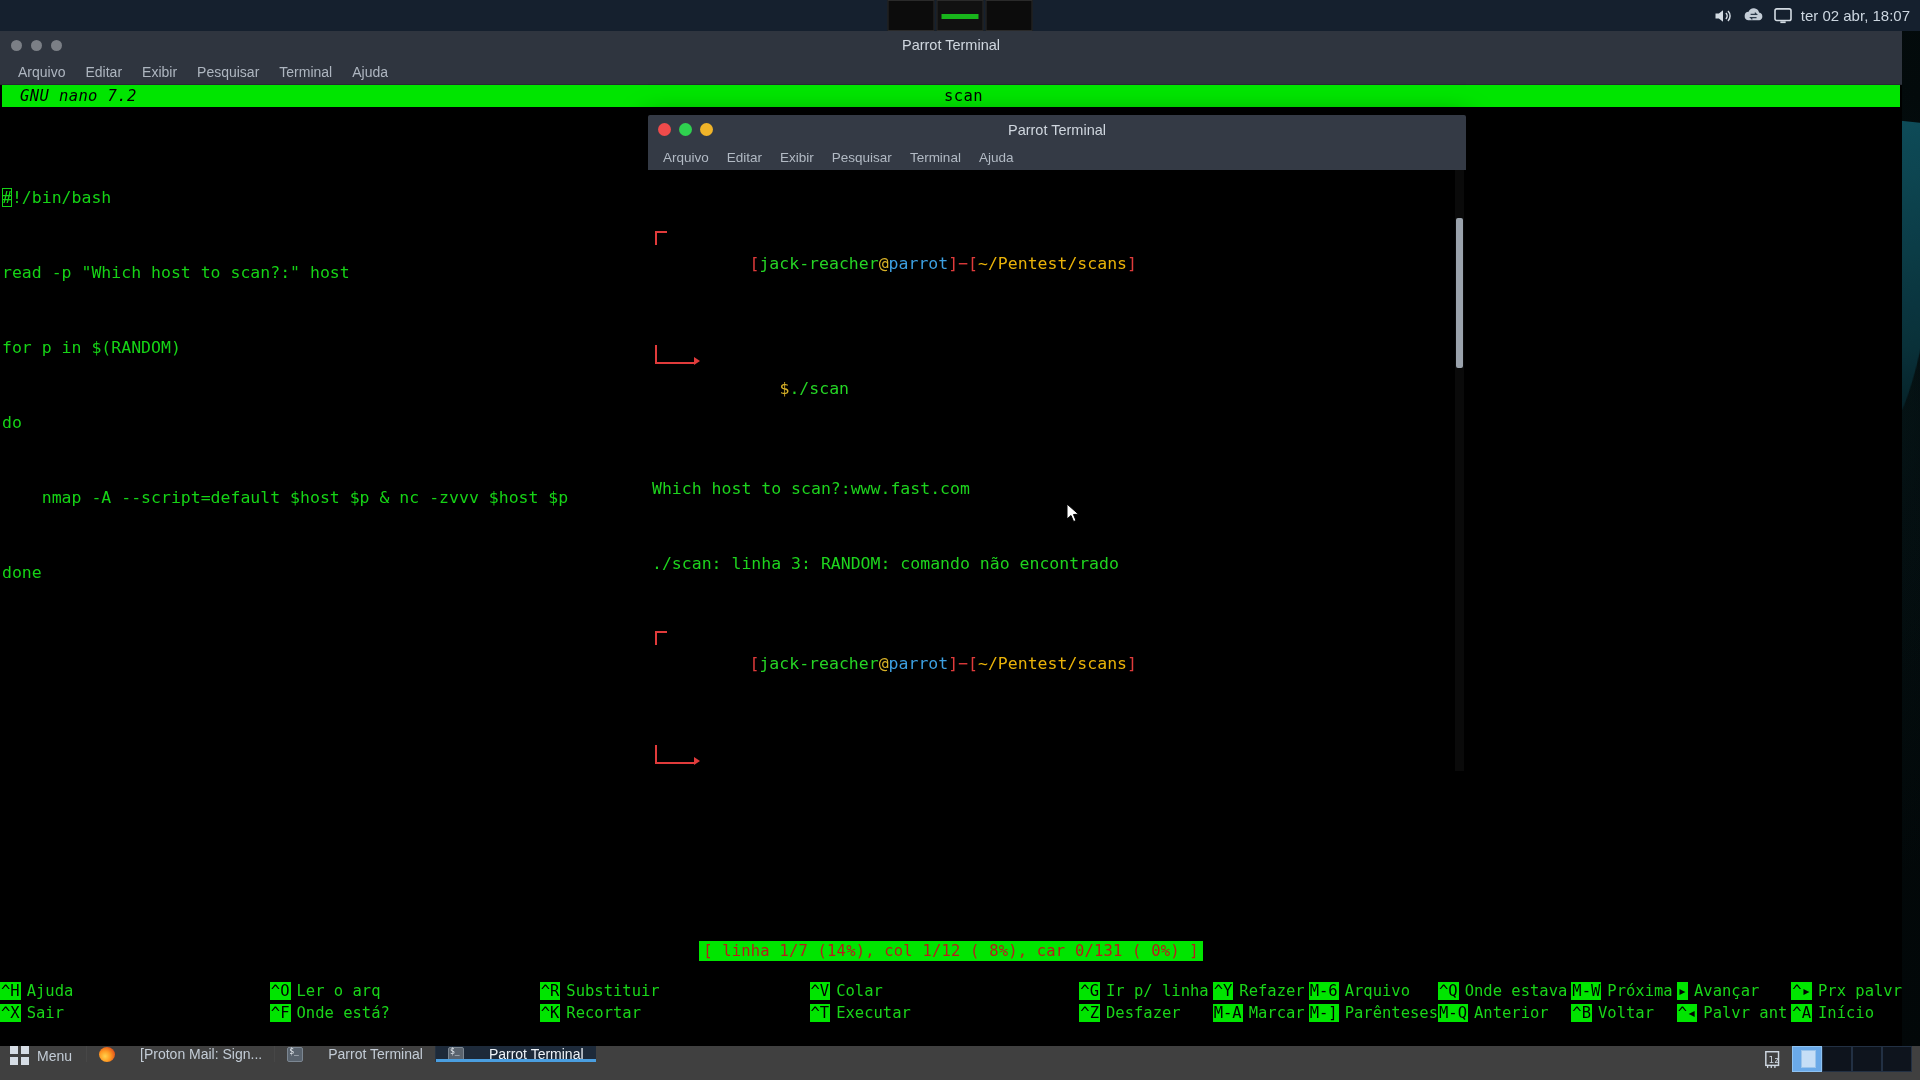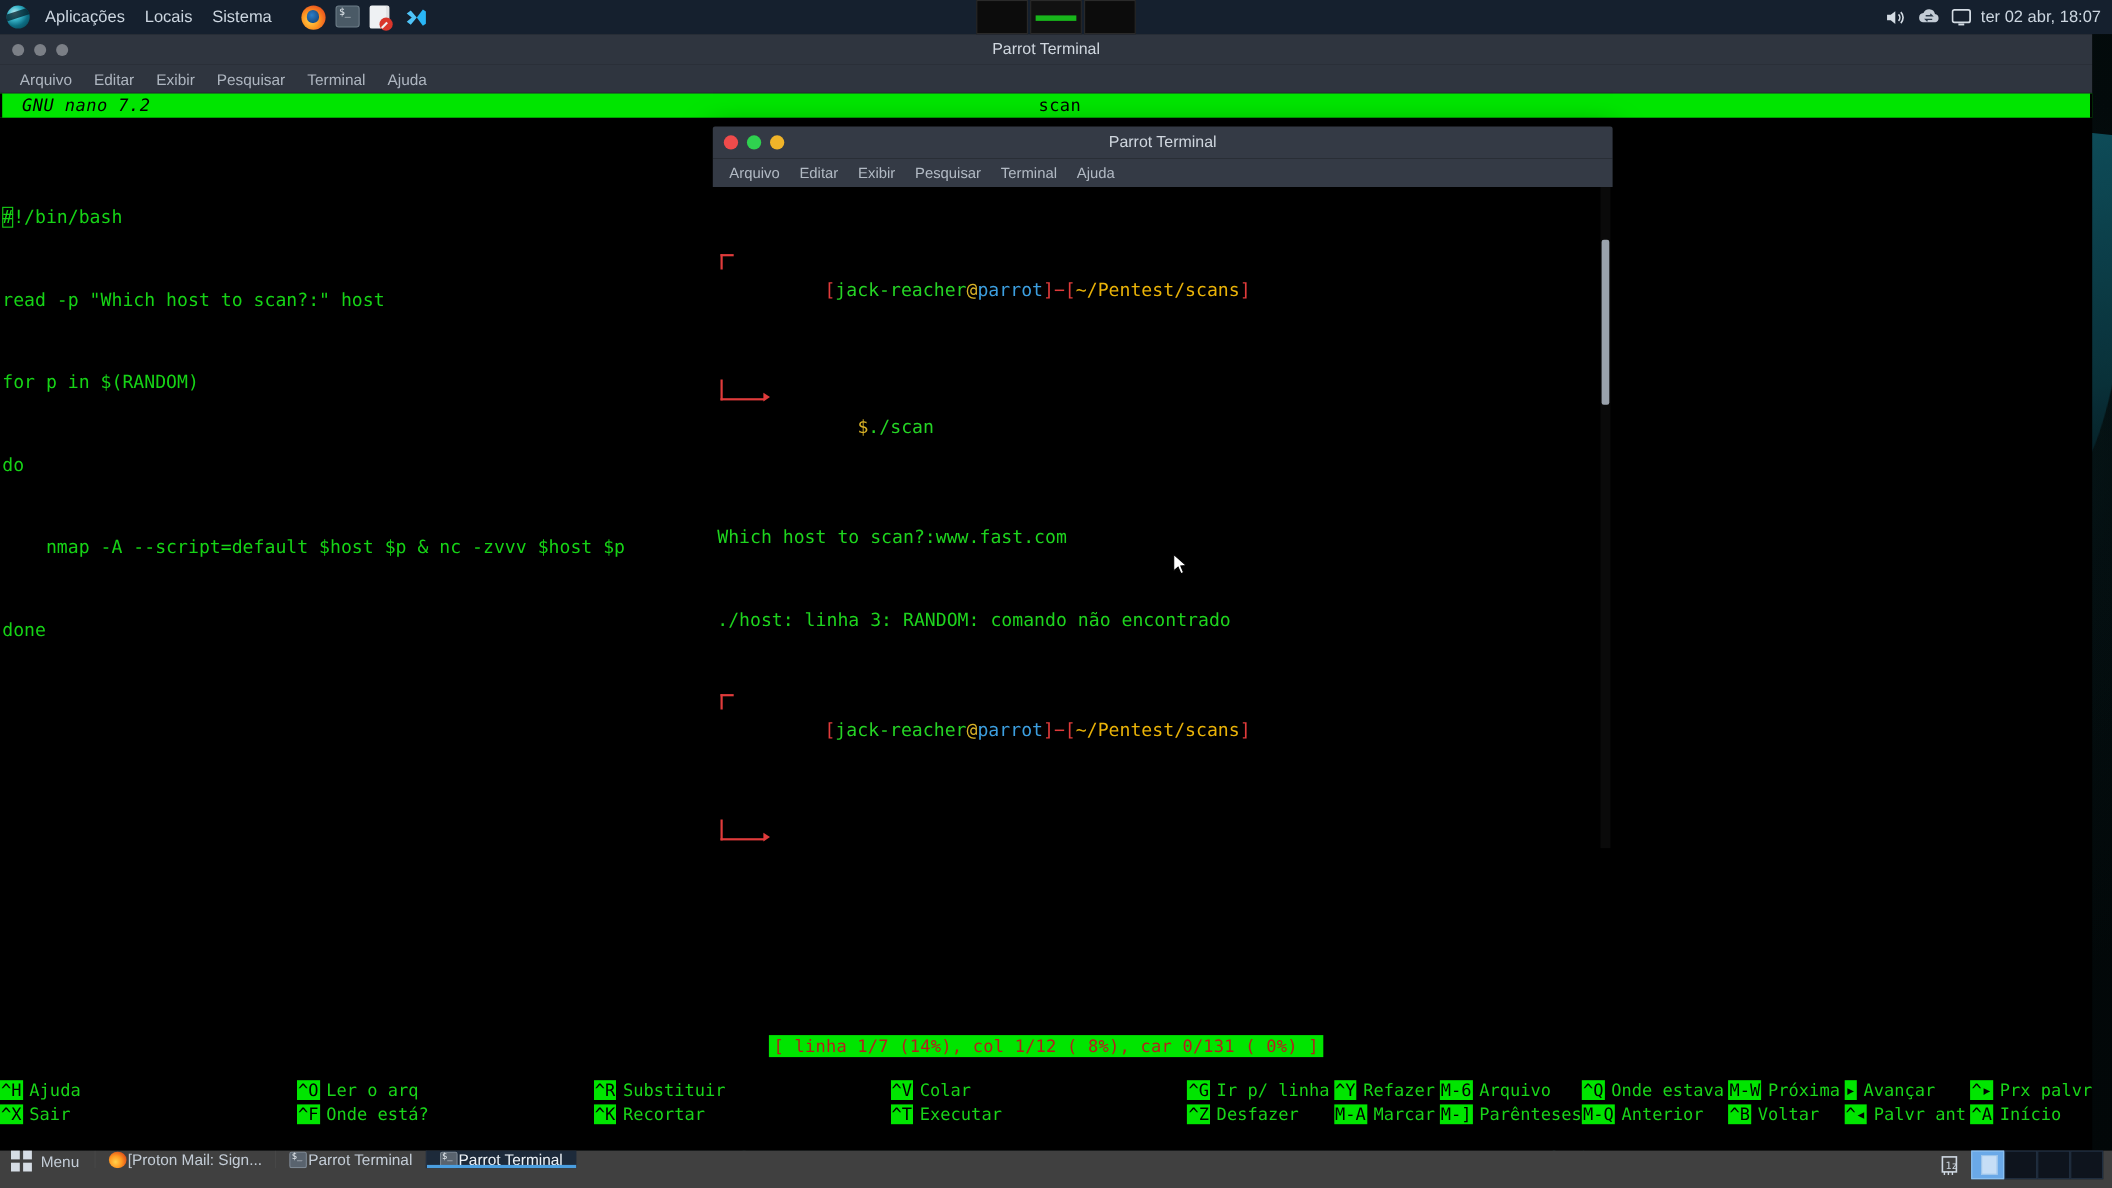--- a/index.html
+++ b/index.html
@@ -256,21 +256,21 @@
     background: #404040; display: flex; align-items: flex-start; z-index: 70;
     color: #c3ccd6; font-size: 14px;
   }
   #tb-menu { display: flex; align-items: center; gap: 8px; padding: 0 14px 0 10px; }
   .menu-grid {
     display: grid; grid-template-columns: 8px 8px; grid-template-rows: 8px 8px;
     gap: 3px;
   }
   .menu-grid i { background: #d6dde5; display: block; }
   .tb-task {
-    display: flex; align-items: center; gap: 1px;
+    display: flex; align-items: center; gap: 25px;
     padding: 0 12px; max-width: 210px; white-space: nowrap;
     border-left: 1px solid rgba(255,255,255,.04);
     position: relative; overflow: hidden;
   }
   .tb-task.active { background: #1d2a3a; color: #eef3f8; }
   .tb-task.active::after {
     content:""; position:absolute; left:0; right:0; bottom:0; height: 3px; background: #4a9ee0;
   }
   .tb-ico { width: 16px; height: 15px; flex: none; border-radius: 2px; }
   .tb-ico.term { background: #59636e; border: 1px solid #7c8792; position: relative; }
@@ -350,43 +350,20 @@
     <span class="di-label">Terminal MATE</span>
   </div>
   <div class="desk-icon" style="left:35px;top:655px;">
     <div class="glyph">
         <div class="di-box"></div>
       </div>
     <span class="di-label">VSCodium</span>
   </div>
 
   <div id="top-panel">
-    <div class="tp-left">
-      <div class="tp-logo"></div>
-      <div class="tp-menu">Aplicações</div>
-      <div class="tp-menu">Locais</div>
-      <div class="tp-menu">Sistema</div>
-      <div class="tp-launchers">
-        <div class="launcher">
-            <div class="ff-icon"></div>
-          </div>
-        <div class="launcher">
-            <div class="term-icon"></div>
-          </div>
-        <div class="launcher">
-            <div class="doc-icon"></div>
-          </div>
-        <div class="launcher">
-          <svg class="vsc-icon" viewBox="0 0 24 24" aria-hidden="true">
-            <path d="M3 8 L7 5 L13 12 L7 19 L3 16 L8 12 Z" fill="#4fc3f7"></path>
-            <path d="M13 12 L19 4 L22 6 L22 18 L19 20 Z" fill="#29b6f6"></path>
-          </svg>
-        </div>
-      </div>
-    </div>
 
     <div class="tp-center-thumbs">
       <div class="wsthumb"></div>
       <div class="wsthumb active"></div>
       <div class="wsthumb"></div>
     </div>
 
     <div class="tp-right">
       <svg width="22" height="20" viewBox="0 0 24 24">
         <path d="M3 9 h4 l5-4 v14 l-5-4 H3 Z" fill="#d3dbe3"></path>
@@ -577,21 +554,21 @@
     </div>
 
     <div id="it-screen">
       <div class="prompt-line">
         <span class="corner"></span><span class="c-red">[</span><span class="c-green">jack-reacher</span><span class="c-yellow">@</span><span class="c-blue">parrot</span><span class="c-red">]</span><span class="c-red">−</span><span class="c-red">[</span><span class="c-olive">~/Pentest/scans</span><span class="c-red">]</span>
       </div>
       <div class="prompt-line" style="padding-left:48px;position:relative;">
         <span class="elbow"></span><span class="c-yellow">$</span><span class="c-green">./scan</span>
       </div>
       <div>Which host to scan?:www.fast.com</div>
-      <div>./host: linha 3: RANDOM: comando não encontrado</div>
+      <div>./scan: linha 3: RANDOM: comando não encontrado</div>
       <div class="prompt-line">
         <span class="corner"></span><span class="c-red">[</span><span class="c-green">jack-reacher</span><span class="c-yellow">@</span><span class="c-blue">parrot</span><span class="c-red">]</span><span class="c-red">−</span><span class="c-red">[</span><span class="c-olive">~/Pentest/scans</span><span class="c-red">]</span>
       </div>
       <div class="prompt-line" style="padding-left:48px;position:relative;">
         <span class="elbow"></span>
       </div>
     </div>
     <div class="it-scrollbar">
       <div class="thumb"></div>
     </div>

